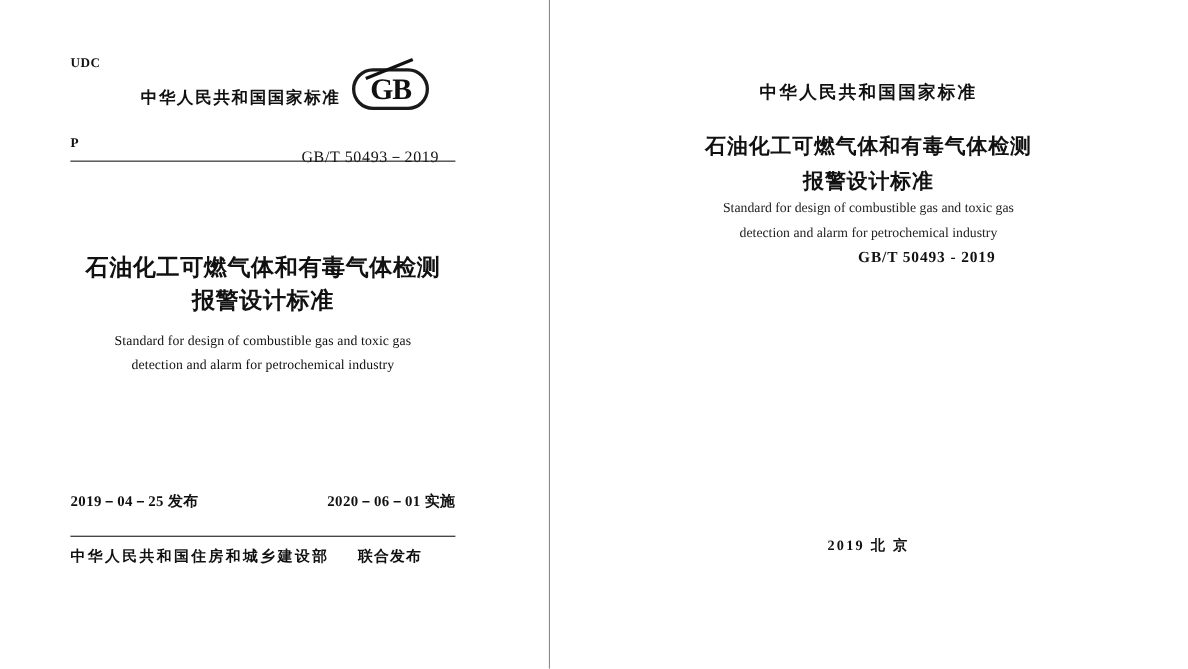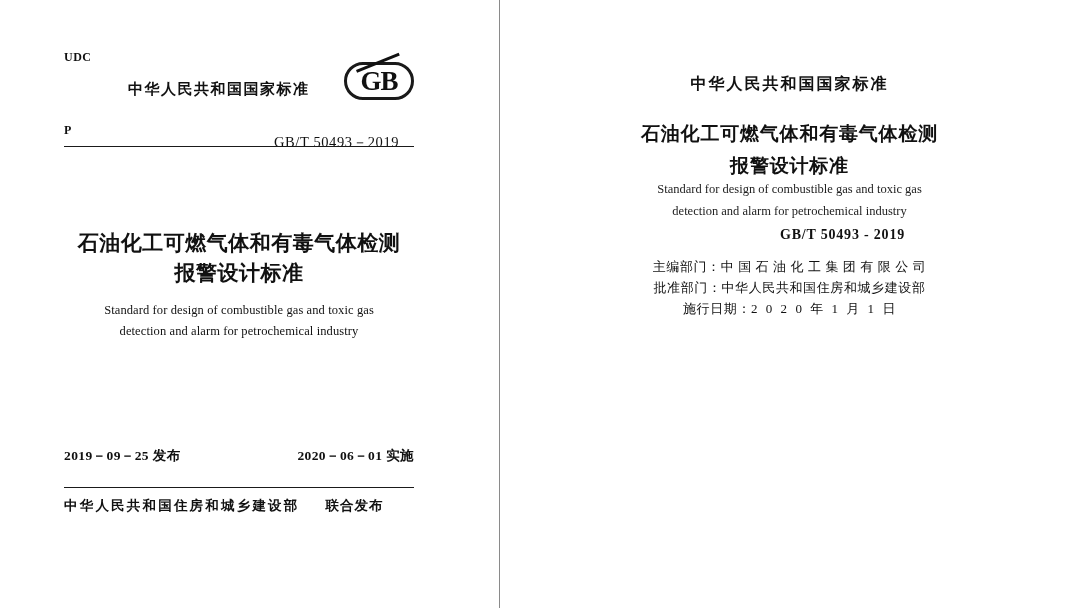--- a/index.html
+++ b/index.html
@@ -53,21 +53,21 @@
     position: absolute;
     left: 128px;
     top: 80px;
     font-size: 15px;
     font-weight: bold;
     letter-spacing: 1.5px;
     font-family: "Liberation Serif", serif;
   }
   .gb-logo {
     position: absolute;
-    left: 344px;
+    left: 320px;
     top: 62px;
     width: 72px;
     height: 40px;
   }
   .gb-logo .ring {
     position: absolute;
     left: 0;
     top: 0;
     width: 70px;
     height: 38px;
@@ -291,21 +291,21 @@
     <div class="title-cn-left" style="top:258px;">
       <div>报警设计标准</div>
     </div>
 
     <div class="title-en-left" style="top:300px;">
       <div>Standard for design of combustible gas and toxic gas</div>
       <div>detection and alarm for petrochemical industry</div>
     </div>
 
     <div class="dates-left">
-      <span>2019－09－25  发布</span>
+      <span>2019－04－25  发布</span>
       <span>2020－06－01  实施</span>
     </div>
 
     <div class="rule-bottom"></div>
 
     <div class="issuer-block">
       <div class="issuer-names">
         <div>中华人民共和国住房和城乡建设部</div>
       </div>
       <div class="issuer-joint">联合发布</div>
@@ -322,23 +322,19 @@
       <div>报警设计标准</div>
     </div>
 
     <div class="r-title-en">
       <div>Standard for design of combustible gas and toxic gas</div>
       <div>detection and alarm for petrochemical industry</div>
     </div>
 
     <div class="r-std-no">GB/T 50493 - 2019</div>
 
-    <div class="r-meta">
-      <div>主编部门：中 国 石 油 化 工 集 团 有 限 公 司</div>
-      <div>批准部门：中华人民共和国住房和城乡建设部</div>
-      <div>施行日期：2  0  2  0  年  1  月  1  日</div>
-    </div>
-
-
+
+
+    <div class="r-year-city">2019  北  京</div>
 
   </div>
 
 </div>
 
 </body></html>

